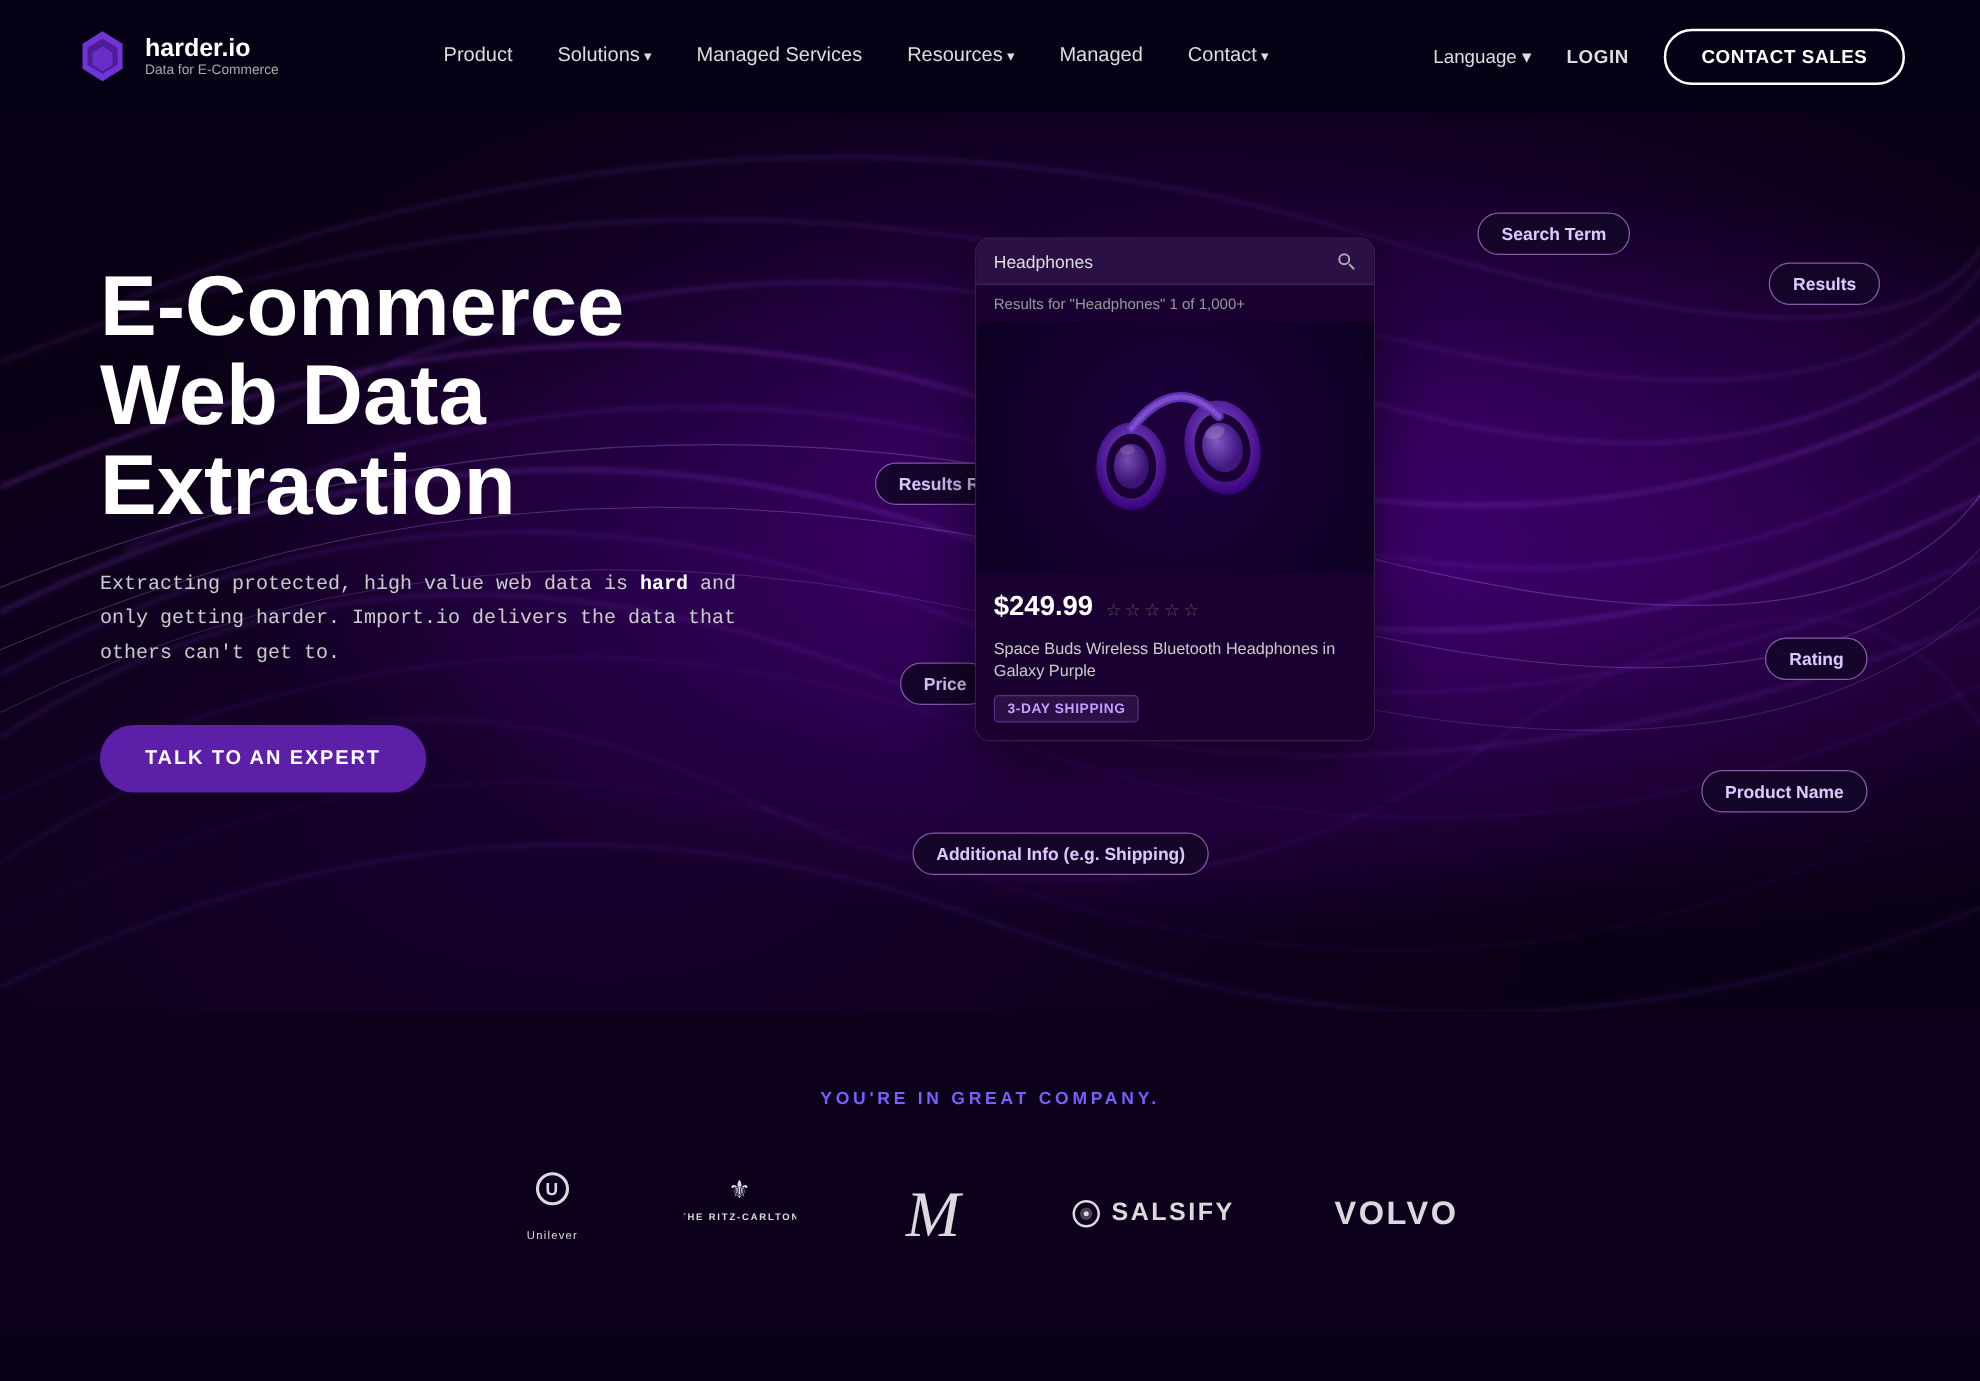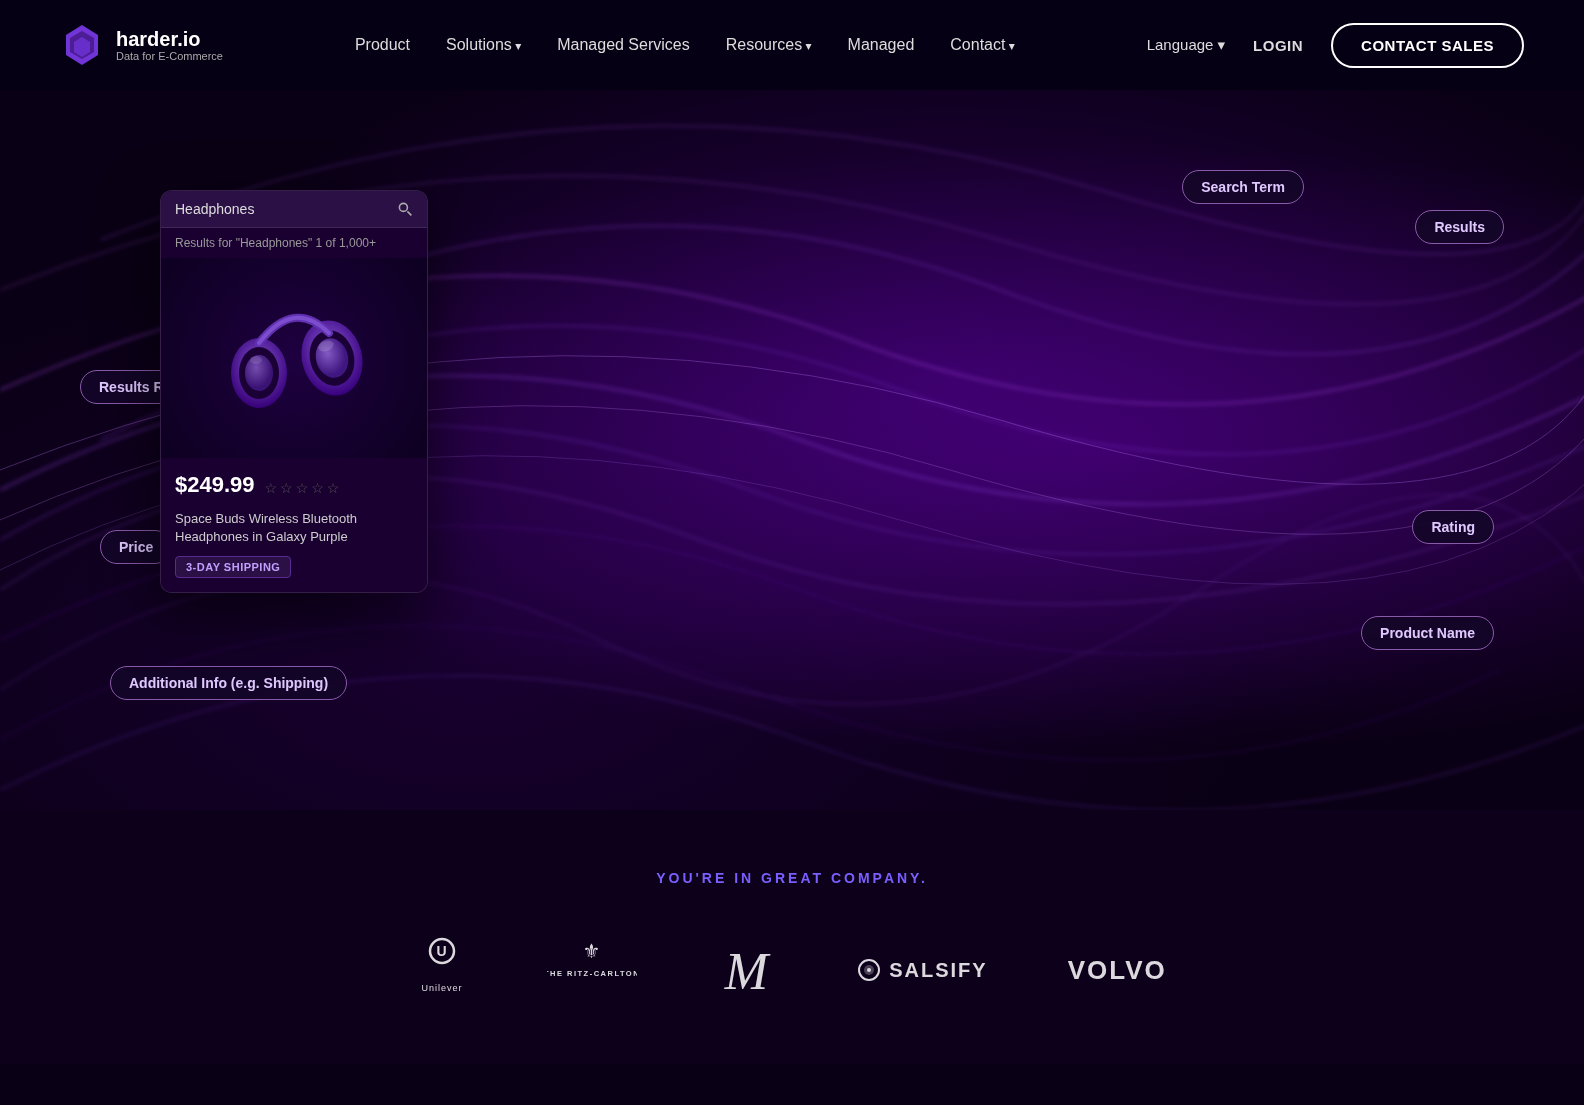--- a/index.html
+++ b/index.html
@@ -170,21 +170,21 @@
       position: relative;
       min-height: 580px;
     }
     .demo-card {
       position: absolute;
       top: 20px;
       left: 80px;
       background: #1a0030;
       border-radius: 12px;
       border: 1px solid rgba(255,255,255,0.12);
-      width: 268px;
+      width: 320px;
       overflow: hidden;
       box-shadow: 0 20px 60px rgba(0,0,0,0.6);
     }
     .demo-search-bar {
       display: flex;
       align-items: center;
       background: #2a1045;
       padding: 10px 14px;
       border-bottom: 1px solid rgba(255,255,255,0.1);
     }
@@ -388,20 +388,27 @@
       <g opacity="0.3">
         <path d="M 0 380 Q 500 180 1000 330 T 1600 280" stroke="#c080ff" stroke-width="1" fill="none"></path>
         <path d="M 0 430 Q 450 230 950 380 T 1600 330" stroke="#d090ff" stroke-width="0.8" fill="none"></path>
         <path d="M 0 480 Q 400 280 900 430 T 1600 380" stroke="#b070ef" stroke-width="0.7" fill="none"></path>
       </g>
     </svg>
   </div>
 
   <div class="hero-content">
 
+    <div class="hero-left">
+      <h1 class="hero-title">E-Commerce Web Data Extraction</h1>
+      <p class="hero-subtitle">
+        Extracting protected, high value web data is <strong>hard</strong> and only getting harder. Import.io delivers the data that others can't get to.
+      </p>
+      <button class="talk-btn">TALK TO AN EXPERT</button>
+    </div>
 
     <div class="hero-right">
 
       <div class="label-chip label-search-term">Search Term</div>
 
       <div class="label-chip label-results">Results</div>
 
       <div class="label-chip label-results-rank">Results Rank</div>
 
       <div class="label-chip label-price">Price</div>

